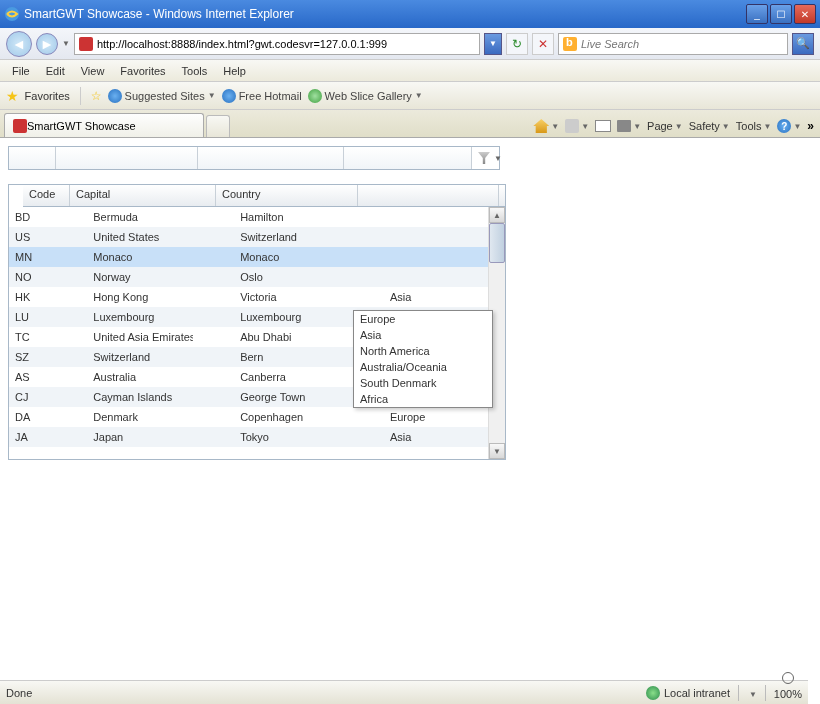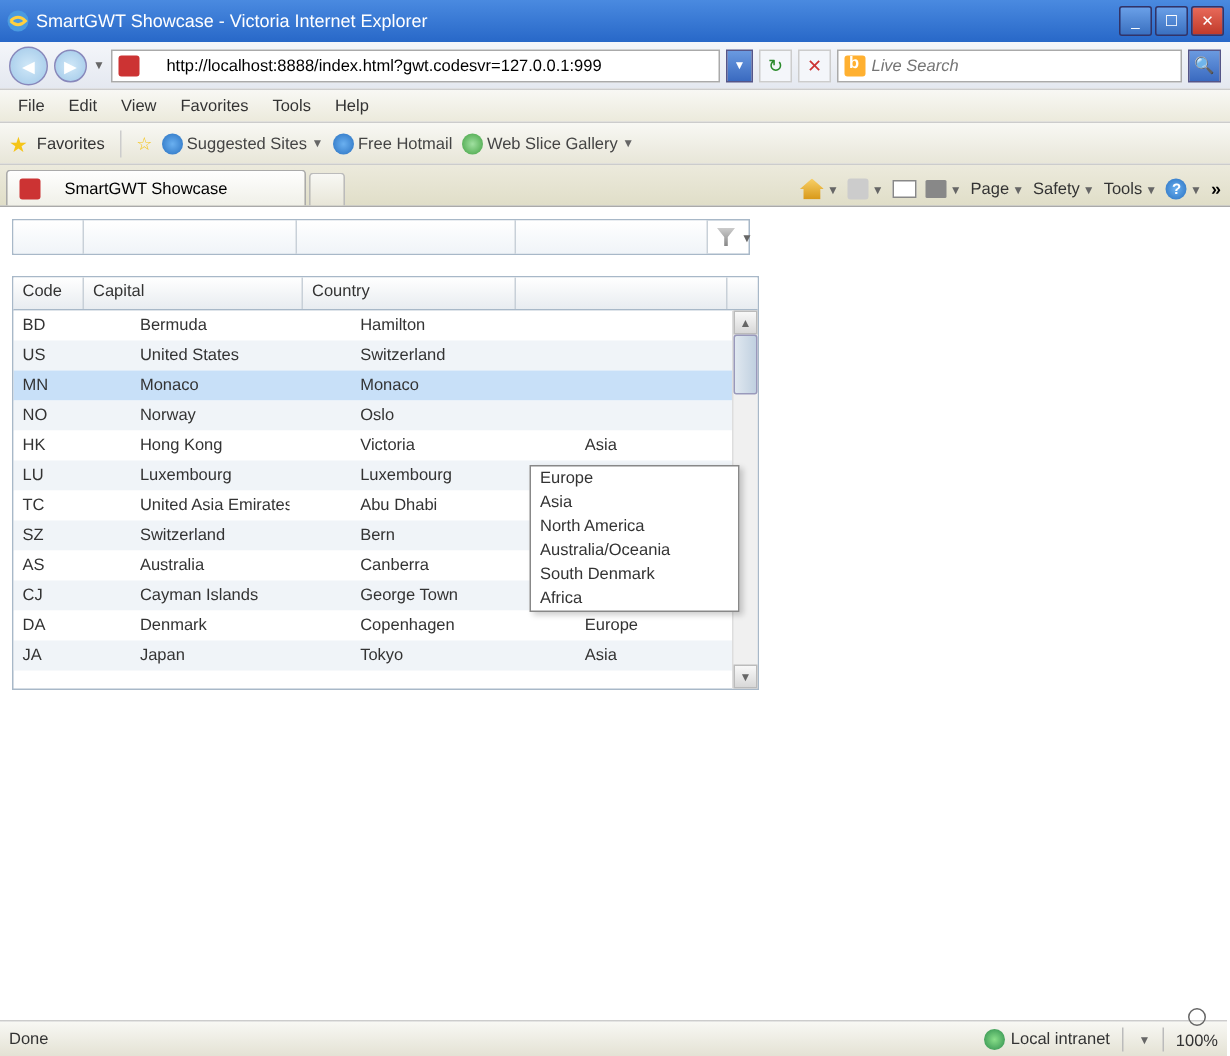--- a/index.html
+++ b/index.html
@@ -10,21 +10,21 @@
 .titlebar .ie-icon { width: 16px; height: 16px; margin-right: 4px; }
 .titlebar .title { font-size: 12px; flex: 1; }
 .titlebar .win-btns { display: flex; gap: 2px; }
 .titlebar .win-btn { width: 22px; height: 20px; border: 1px solid #336; background: linear-gradient(#6aa0e8, #3a70c0); display: flex; align-items: center; justify-content: center; color: #fff; font-size: 10px; border-radius: 2px; }
 .titlebar .win-btn.close { background: linear-gradient(#e86a5a, #c03a2a); }
 
 
 .navbar { height: 32px; background: linear-gradient(#f4f6fa, #e4e8f0); border-bottom: 1px solid #ccc; display: flex; align-items: center; padding: 0 6px; gap: 4px; }
 .nav-back, .nav-fwd { width: 26px; height: 26px; border-radius: 50%; background: radial-gradient(#d0e8f8, #a0c8e8); border: 1px solid #88b; display: flex; align-items: center; justify-content: center; color: #fff; font-size: 14px; }
 .nav-fwd { width: 22px; height: 22px; }
-.addr-wrap { flex: 1; display: flex; align-items: center; height: 22px; border: 1px solid #aaa; background: #fff; padding: 0 4px; gap: 18px; }
+.addr-wrap { flex: 1; display: flex; align-items: center; height: 22px; border: 1px solid #aaa; background: #fff; padding: 0 4px; gap: 4px; }
 .addr-wrap .page-icon { width: 14px; height: 14px; background: #c33; border-radius: 2px; }
 .addr-wrap input { flex: 1; border: none; outline: none; font-size: 11px; }
 .addr-drop { width: 18px; height: 22px; background: linear-gradient(#6a9ae0, #3a6ac0); border: 1px solid #558; display:flex;align-items:center;justify-content:center;color:#fff;font-size:8px;}
 .nav-icon-btn { width: 22px; height: 22px; border: 1px solid #ccc; background: #f4f6fa; display: flex; align-items: center; justify-content: center; font-size: 12px; }
 .search-wrap { width: 230px; display: flex; align-items: center; height: 22px; border: 1px solid #aaa; background: #fff; padding: 0 4px; gap: 4px; }
 .search-wrap input { flex: 1; border: none; outline: none; font-size: 11px; color: #888; font-style: italic; }
 .search-go { width: 22px; height: 22px; background: linear-gradient(#6a9ae0, #3a6ac0); border: 1px solid #558; display:flex;align-items:center;justify-content:center;color:#fff;font-size:11px;}
 
 
 .menubar { height: 22px; background: linear-gradient(#f8f8f4, #eceadc); border-bottom: 1px solid #ccc; display: flex; align-items: center; padding: 0 4px; }
@@ -34,21 +34,21 @@
 .favbar { height: 28px; background: linear-gradient(#f8f8f4, #e8e6d8); border-bottom: 1px solid #ccc; display: flex; align-items: center; padding: 0 6px; gap: 6px; }
 .favbar .star { color: #f5c518; font-size: 14px; }
 .favbar .label { color: #333; }
 .favbar .sep { width: 1px; height: 18px; background: #ccc; margin: 0 4px; }
 .favbar .link { color: #444; display: flex; align-items: center; gap: 3px; }
 .favbar .ie-small { width: 14px; height: 14px; background: radial-gradient(#6ab0f0,#2870c0); border-radius: 50%; }
 .favbar .drop { font-size: 8px; color: #666; }
 
 
 .tabbar { height: 28px; background: linear-gradient(#eceadc, #e0dec8); border-bottom: 1px solid #aaa; display: flex; align-items: flex-end; padding: 0 4px; position: relative; }
-.tab { height: 24px; background: linear-gradient(#fefefe, #f0f0e8); border: 1px solid #aaa; border-bottom: none; border-radius: 3px 3px 0 0; display: flex; align-items: center; padding: 0 8px; gap: 16px; min-width: 200px; }
+.tab { height: 24px; background: linear-gradient(#fefefe, #f0f0e8); border: 1px solid #aaa; border-bottom: none; border-radius: 3px 3px 0 0; display: flex; align-items: center; padding: 0 8px; gap: 0; min-width: 200px; }
 .tab .page-icon-sm { width: 14px; height: 14px; background: #c33; border-radius: 2px; }
 .tab-new { width: 24px; height: 22px; border: 1px solid #bbb; border-bottom: none; margin-left: 2px; background: linear-gradient(#f8f8f4,#e8e6d8); border-radius: 3px 3px 0 0; }
 .tabbar .tools { position: absolute; right: 6px; bottom: 4px; display: flex; align-items: center; gap: 6px; }
 .tabbar .tools .tool { display: flex; align-items: center; gap: 2px; color: #333; }
 .tabbar .tools .drop { font-size: 8px; color: #666; }
 .tabbar .tools .more { font-size: 12px; font-weight: bold; }
 .home-icon { width:16px; height:14px; background: linear-gradient(#f8d068,#d89818); clip-path: polygon(50% 0, 100% 50%, 85% 50%, 85% 100%, 15% 100%, 15% 50%, 0 50%); }
 .rss-icon { width:14px; height:14px; background:#ccc; border-radius:2px; position:relative; }
 .mail-icon { width:16px; height:12px; background:#fff; border:1px solid #888; position:relative; }
 .print-icon { width:14px; height:12px; background:#888; border-radius:1px; }
@@ -61,63 +61,63 @@
 .filter-row { display: flex; border: 1px solid #a8b8c8; background: #fff; height: 24px; width: 492px; }
 .filter-cell { border-right: 1px solid #c8d0d8; background: linear-gradient(#fff,#f0f4f8); }
 .fc1 { width: 47px; } .fc2 { width: 142px; } .fc3 { width: 146px; } .fc4 { width: 128px; position: relative; display:flex; align-items:center; }
 .fc4 input { flex:1; border:none; background:transparent; height:100%; padding:0 4px; font-size:11px; outline:none; }
 .fc4 .dd { width: 16px; display:flex;align-items:center;justify-content:center; font-size:8px; color:#666; }
 .filter-icon-cell { width: 24px; display:flex;align-items:center;justify-content:center; }
 .funnel { width:12px; height:12px; background:linear-gradient(#ccc,#888); clip-path: polygon(0 0, 100% 0, 60% 50%, 60% 100%, 40% 100%, 40% 50%); }
 
 
 .grid-wrap { margin-top: 14px; width: 498px; border: 1px solid #a8b8c8; position: relative; }
-.grid-header { display: flex; height: 22px; background: linear-gradient(#fff,#e8ecf0); border-bottom: 1px solid #a8b8c8; }
+.grid-header { display: flex; height: 22px; background: linear-gradient(#fff,#e8ecf0); border-bottom: 1px solid #a8b8c8; margin-left: 14px; }
 .gh { border-right: 1px solid #c8d0d8; padding: 3px 6px; color: #333; }
 .gh1 { width: 47px; } .gh2 { width: 142px; } .gh3 { width: 146px; } .gh4 { width: 141px; }
 .grid-body { height: 252px; overflow: hidden; position: relative; }
 .grid-body-inner { width: 480px; }
 .gr { display: flex; height: 20px; align-items: center; gap: 41px; }
 .gr:nth-child(odd) { background: #fff; }
 .gr:nth-child(even) { background: #f0f4f8; }
 .gr.selected { background: #c8e0f8 !important; }
 .gc { padding: 2px 6px; color: #333; overflow: hidden; white-space: nowrap; }
 .gc1 { width: 47px; } .gc2 { width: 142px; } .gc3 { width: 146px; } .gc4 { width: 141px; }
 .vscroll { position: absolute; right: 0; top: 22px; bottom: 0; width: 17px; background: #f0f0f0; border-left: 1px solid #ddd; }
 .vscroll .up, .vscroll .down { height: 16px; background: linear-gradient(#f8f8f8,#d8d8d8); border:1px solid #bbb; display:flex;align-items:center;justify-content:center;font-size:8px;color:#666; }
 .vscroll .down { position:absolute; bottom:0; left:0; right:0; }
 .vscroll .thumb { position:absolute; top:16px; left:0; right:0; height:40px; background:linear-gradient(90deg,#e0e8f0,#c0d0e0); border:1px solid #99b; border-radius:2px; }
 
 
 .dropdown-popup { position: absolute; top: 172px; left: 353px; width: 140px; background: #fff; border: 1px solid #888; box-shadow: 2px 2px 4px rgba(0,0,0,0.2); z-index: 10; }
 .dropdown-popup .opt { padding: 2px 6px; color: #333; }
 
 
-.statusbar { position: absolute; bottom: 0; left: 0; right: 2px; height: 24px; background: linear-gradient(#f8f8f4, #e4e2d4); border-top: 1px solid #ccc; display: flex; align-items: center; padding: 0 6px; }
+.statusbar { position: absolute; bottom: 0; left: 0; right: 12px; height: 24px; background: linear-gradient(#f8f8f4, #e4e2d4); border-top: 1px solid #ccc; display: flex; align-items: center; padding: 0 6px; }
 .statusbar .status-text { flex: 1; color: #333; }
 .statusbar .zone { display: flex; align-items: center; gap: 4px; color: #333; }
 .statusbar .globe { width:14px; height:14px; border-radius:50%; background:radial-gradient(#8adf8a,#2a8a4a); }
 .statusbar .sep2 { width:1px; height:16px; background:#bbb; margin:0 8px; }
 .statusbar .shield { width:14px; height:14px; background:linear-gradient(#d0d0d0,#a0a0a0); border-radius:2px 2px 4px 4px; }
 .statusbar .zoom { display:flex; align-items:center; gap:4px; color:#333;flex-direction:column; }
 .statusbar .mag { width:12px; height:12px; border:1.5px solid #666; border-radius:50%; position:relative; }
 .statusbar .drop { font-size:8px; color:#666; }
 
 .bing-icon { width:14px; height:14px; background:#ffb030; border-radius:2px; position:relative; }
 .bing-icon::after { content:'b'; position:absolute; top:-1px; left:3px; color:#fff; font-weight:bold; font-size:11px; }
 </style>
 </head>
 <body>
 
 <div class="titlebar">
   <svg class="ie-icon" viewBox="0 0 16 16">
       <circle cx="8" cy="8" r="7" fill="#4a9ae0"></circle>
       <path d="M3 8 Q8 3 13 8 Q8 13 3 8" fill="none" stroke="#ffd040" stroke-width="2"></path>
     </svg>
-  <span class="title">SmartGWT Showcase - Victoria Internet Explorer</span>
+  <span class="title">SmartGWT Showcase - Windows Internet Explorer</span>
   <div class="win-btns">
     <div class="win-btn">_</div>
     <div class="win-btn">☐</div>
     <div class="win-btn close">✕</div>
   </div>
 </div>
 
 <div class="navbar">
   <div class="nav-back">◄</div>
   <div class="nav-fwd">►</div>

